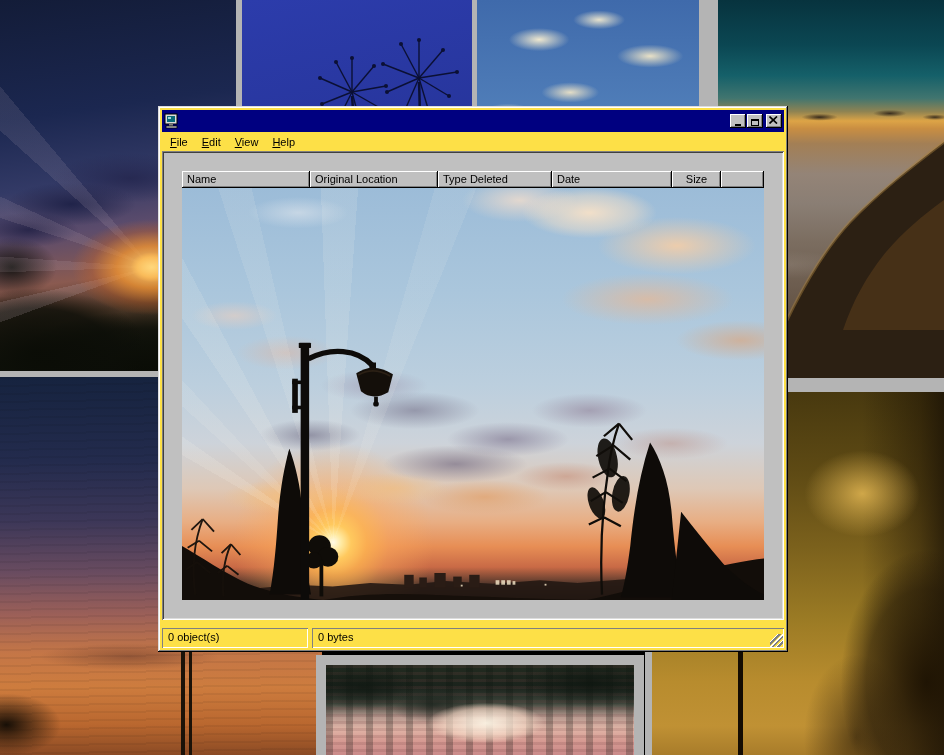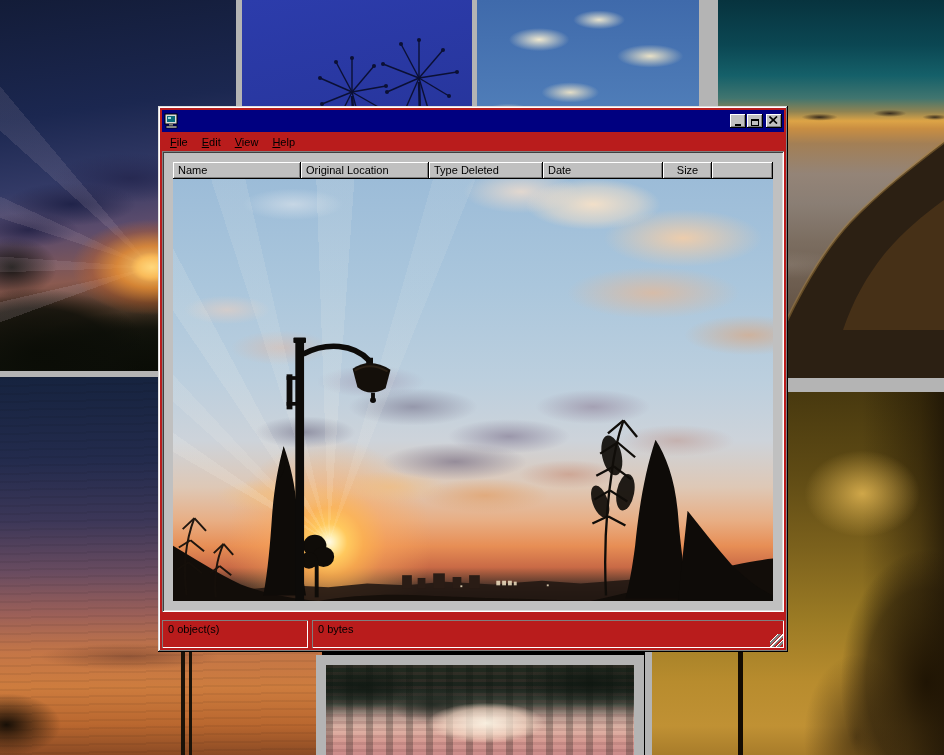--- a/index.html
+++ b/index.html
@@ -87,42 +87,42 @@
       radial-gradient(70px 30px at 12% 22%, rgba(16,24,18,.85), transparent 75%),
       radial-gradient(90px 32px at 86% 18%, rgba(14,22,16,.85), transparent 75%),
       radial-gradient(60px 24px at 35% 40%, rgba(24,32,26,.7), transparent 75%),
       repeating-linear-gradient(90deg, rgba(12,20,14,.25) 0 7px, transparent 7px 20px),
       repeating-linear-gradient(180deg, rgba(120,70,70,.18) 0 3px, transparent 3px 7px),
       linear-gradient(180deg,#222b20 0%, #1b231c 22%, #3c443a 38%, #b89a90 52%, #e0b4a6 64%, #d69a92 76%, #cc8c8a 88%, #c48484 100%);
   }
   
   .win95{
     position:absolute;left:158px;top:106px;width:630px;height:546px;
-    background:#b91c1c;box-sizing:border-box;padding:4px;
+    background:#fde047;box-sizing:border-box;padding:4px;
     box-shadow: inset -1px -1px 0 #000, inset 1px 1px 0 #dcdcdc, inset -2px -2px 0 #808080, inset 2px 2px 0 #fff;
     display:flex;flex-direction:column;
   }
   .titlebar{height:20px;background:#000080;display:flex;align-items:center;padding:1px 2px;flex:0 0 auto;}
   .title-icon{width:16px;height:16px;margin-right:3px;flex:0 0 auto;}
   .title-text{flex:1;color:#fff;font-weight:bold;font-size:11px;overflow:hidden;white-space:nowrap;}
   .tb-btn{
     width:16px;height:14px;background:#c0c0c0;margin-left:1px;flex:0 0 auto;
     box-shadow: inset -1px -1px 0 #000, inset 1px 1px 0 #fff, inset -2px -2px 0 #808080;
     display:flex;align-items:flex-end;justify-content:center;position:relative;
   }
   .tb-btn.close{margin-left:3px;}
   .g-min{width:6px;height:2px;background:#000;margin:0 0 2px 0;}
   .g-max{width:8px;height:7px;border:1px solid #000;border-top-width:2px;margin-bottom:2px;box-sizing:border-box;}
   .g-close{position:absolute;left:3px;top:2px;width:9px;height:8px;}
   .menubar{height:19px;display:flex;align-items:center;padding-left:1px;font-size:11px;flex:0 0 auto;}
   .menu-item{padding:2px 7px;color:#000;}
   .client{
     flex:1;margin:0;position:relative;overflow:hidden;
     box-shadow: inset 1px 1px 0 #808080, inset -1px -1px 0 #fff, inset 2px 2px 0 #404040, inset -2px -2px 0 #dcdcdc;
-    background:#c0c0c0;padding:11px;display:flex;flex-direction:column;box-sizing:border-box;
+    background:#c0c0c0;padding:20px;display:flex;flex-direction:column;box-sizing:border-box;
   }
   .headerrow{display:flex;height:17px;flex:0 0 auto;font-size:11px;}
   .col-hdr{
     background:#c0c0c0;box-sizing:border-box;padding:2px 5px 0 5px;white-space:nowrap;overflow:hidden;
     box-shadow: inset -1px -1px 0 #000, inset 1px 1px 0 #fff, inset -2px -2px 0 #808080;
   }
   .col-size{text-align:center;}
   .photo{
     flex:1;position:relative;overflow:hidden;
     background:
@@ -143,21 +143,21 @@
       radial-gradient(100px 26px at 47% 67%, rgba(125,115,135,.72), transparent 72%),
       radial-gradient(90px 24px at 18% 75%, rgba(242,192,130,.85), transparent 72%),
       radial-gradient(80px 22px at 36% 73%, rgba(238,190,134,.8), transparent 72%),
       radial-gradient(90px 24px at 52% 75%, rgba(225,165,115,.8), transparent 72%),
       radial-gradient(70px 20px at 66% 70%, rgba(200,150,130,.68), transparent 72%),
       radial-gradient(80px 22px at 84% 62%, rgba(190,150,140,.55), transparent 72%),
       radial-gradient(circle at 26% 86%, #fffbe8 0%, #ffe9a0 1.5%, #ffc95e 3.2%, rgba(255,180,80,.8) 6%, rgba(255,170,90,.45) 10%, rgba(255,170,90,0) 18%),
       linear-gradient(180deg,#9cbcd8 0%, #aac6dc 25%, #bccfde 48%, #cdd3da 62%, #dec8b6 73%, #e8ae84 81%, #e78e55 87%, #c96a46 92%, #55382c 96%, #150f0b 100%);
   }
   .photo svg{position:absolute;left:0;top:0;width:100%;height:100%;}
-  .statusbar{height:28px;margin-top:8px;display:flex;flex:0 0 auto;font-size:11px;}
+  .statusbar{height:20px;margin-top:8px;display:flex;flex:0 0 auto;font-size:11px;}
   .status-panel{
     box-shadow: inset 1px 1px 0 #808080, inset -1px -1px 0 #fff;
     padding:3px 6px 0 6px;box-sizing:border-box;white-space:nowrap;overflow:hidden;
   }
   .sp-objects{width:146px;margin-right:4px;}
   .sp-bytes{flex:1;position:relative;}
   .grip{
     position:absolute;right:1px;bottom:1px;width:13px;height:13px;
     background:
       linear-gradient(135deg, transparent 0 5px, #fff 5px 6px, #808080 6px 8px, transparent 8px 9px, #fff 9px 10px, #808080 10px 12px, transparent 12px 13px, #fff 13px 14px, #808080 14px 16px, transparent 16px);

